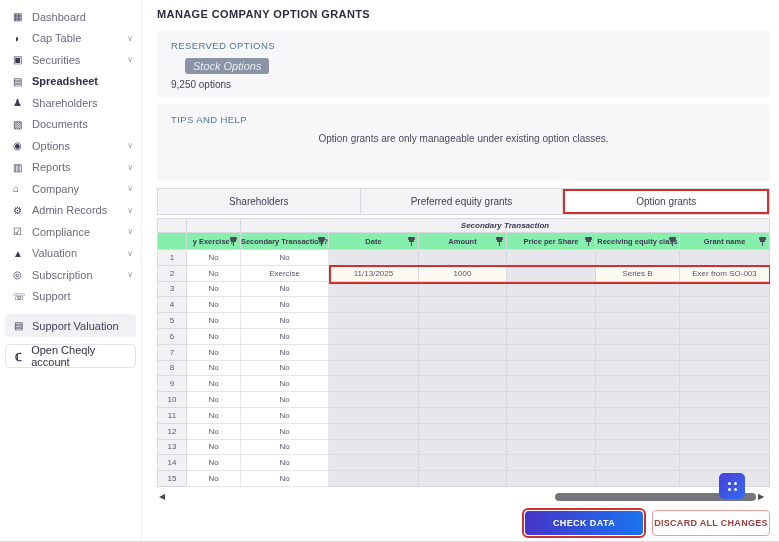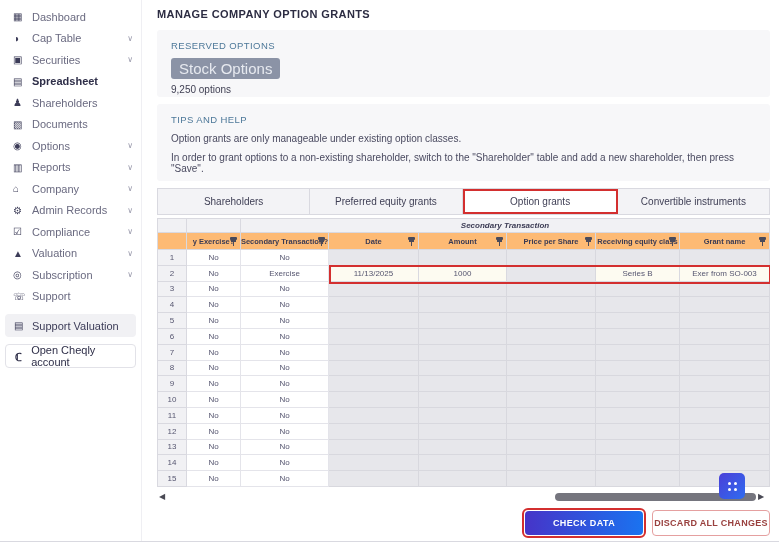--- a/index.html
+++ b/index.html
@@ -22,42 +22,42 @@
     padding:0 9px; font-size:11px; color:#2e2e48; background:#fff; border:1px solid #e2e2e8;
     border-radius:4px; cursor:pointer; }
   .sb-outline .ic { width:18px; font-size:11px; font-weight:bold; }
 
   
   .main { flex:1; position:relative; padding:6px 10px 8px 15px; border-left:1px solid #efeff3; }
   .title { font-size:11px; font-weight:bold; letter-spacing:.4px; color:#2c2c42; margin:2px 0 10px; }
 
   .card { background:#f7f7f9; border-radius:3px; padding:10px 14px; margin-bottom:7px; }
   .card-h { font-size:9.5px; font-weight:normal; letter-spacing:.4px; color:#4d7899; }
-  .badge { display:inline-block; margin:7px 0 5px; background:#8b93a6; color:#e7eaf0;
-    font-size:15px; padding:2px 8px; border-radius:3px; }
+  .badge { display:inline-block; margin:7px 14px 5px; background:#8b93a6; color:#e7eaf0;
+    font-size:11px; padding:2px 8px; border-radius:3px;font-style:italic; }
   .amount { font-size:10px; font-weight:normal; color:#3f3f52; }
-  .tip-line { font-size:10px; color:#4a4a60; margin-top:8px; }
+  .tip-line { font-size:10px; color:#4a4a60; margin-top:8px;text-align:center; }
 
   
   .tabs { display:flex; height:27px; border:1px solid #d9d9e0; background:#f3f3f6; margin-bottom:3px; }
   .tab { flex:1; display:flex; align-items:center; justify-content:center; font-size:10px;
     color:#3f3f55; border-right:1px solid #d9d9e0; cursor:pointer; }
   .tab:last-child { border-right:none; }
   .tab.active { background:#fff; border:2px solid #d32f2f; }
 
   
   .grid { position:relative; width:613px; height:269px; overflow:hidden;
     border-left:1px solid #d9d9e0; border-top:1px solid #d9d9e0; }
   .g-row { display:grid; grid-template-columns:29px 54px 88px 90px 88px 89px 84px 90px; }
   .cell { border-right:1px solid #d9d9e0; border-bottom:1px solid #d9d9e0;
     display:flex; align-items:center; justify-content:center; font-size:8px; color:#565670;
     overflow:hidden; white-space:nowrap; position:relative; }
   .gh { height:14px; background:#f1f1f4; }
   .gh.group { grid-column:span 6; font-weight:bold; font-size:8px; color:#3b3b54;font-style:italic; }
-  .ch { height:17px; background:#fdba74; font-weight:bold; font-size:7.5px; color:#3b3b54; cursor:pointer; }
+  .ch { height:17px; background:#86efac; font-weight:bold; font-size:7.5px; color:#3b3b54; cursor:pointer; }
   .dcell { height:15.8px; }
   .c-num { background:#f1f1f4; }
   .c-white { background:#fff; border-right-color:#e4e4ea; border-bottom-color:#e4e4ea; }
   .c-dis { background:#e7e7eb; border-right-color:#d8d8de; border-bottom-color:#d8d8de; }
   .c-hl { background:#fdfbf1; }
   .pin { position:absolute; right:3px; top:50%; margin-top:-4px; width:7px; height:9px; }
   .pin b { position:absolute; left:0; top:0; width:7px; height:3px; background:#4a4a5a; border-radius:1px; }
   .pin u { position:absolute; left:1px; top:3px; width:5px; height:2px; background:#4a4a5a; }
   .pin i { position:absolute; left:3px; top:5px; width:1px; height:4px; background:#4a4a5a; }
   .row-outline { position:absolute; left:171px; top:46px; width:442px; height:19px;
@@ -175,28 +175,26 @@
 
     <div class="card" style="height:67px;">
       <div class="card-h">RESERVED OPTIONS</div>
       <div><span class="badge">Stock Options</span></div>
       <div class="amount">9,250 options</div>
     </div>
 
     <div class="card" style="height:77px;">
       <div class="card-h">TIPS AND HELP</div>
       <div class="tip-line">Option grants are only manageable under existing option classes.</div>
-      <div class="tip-line">In order to grant options to a non-existing shareholder, switch to the "Shareholder" table and add a new shareholder, then press "Save".</div>
     </div>
 
     <div class="tabs" id="tabs">
         <div class="tab">Shareholders</div>
         <div class="tab">Preferred equity grants</div>
         <div class="tab active">Option grants</div>
-        <div class="tab">Convertible instruments</div>
       </div>
 
     <div class="grid" id="grid">
 
     <div class="g-row">
           <div class="cell gh"></div>
           <div class="cell gh"></div>
           <div class="cell gh group">Secondary Transaction</div>
         </div>
         <div class="g-row">

